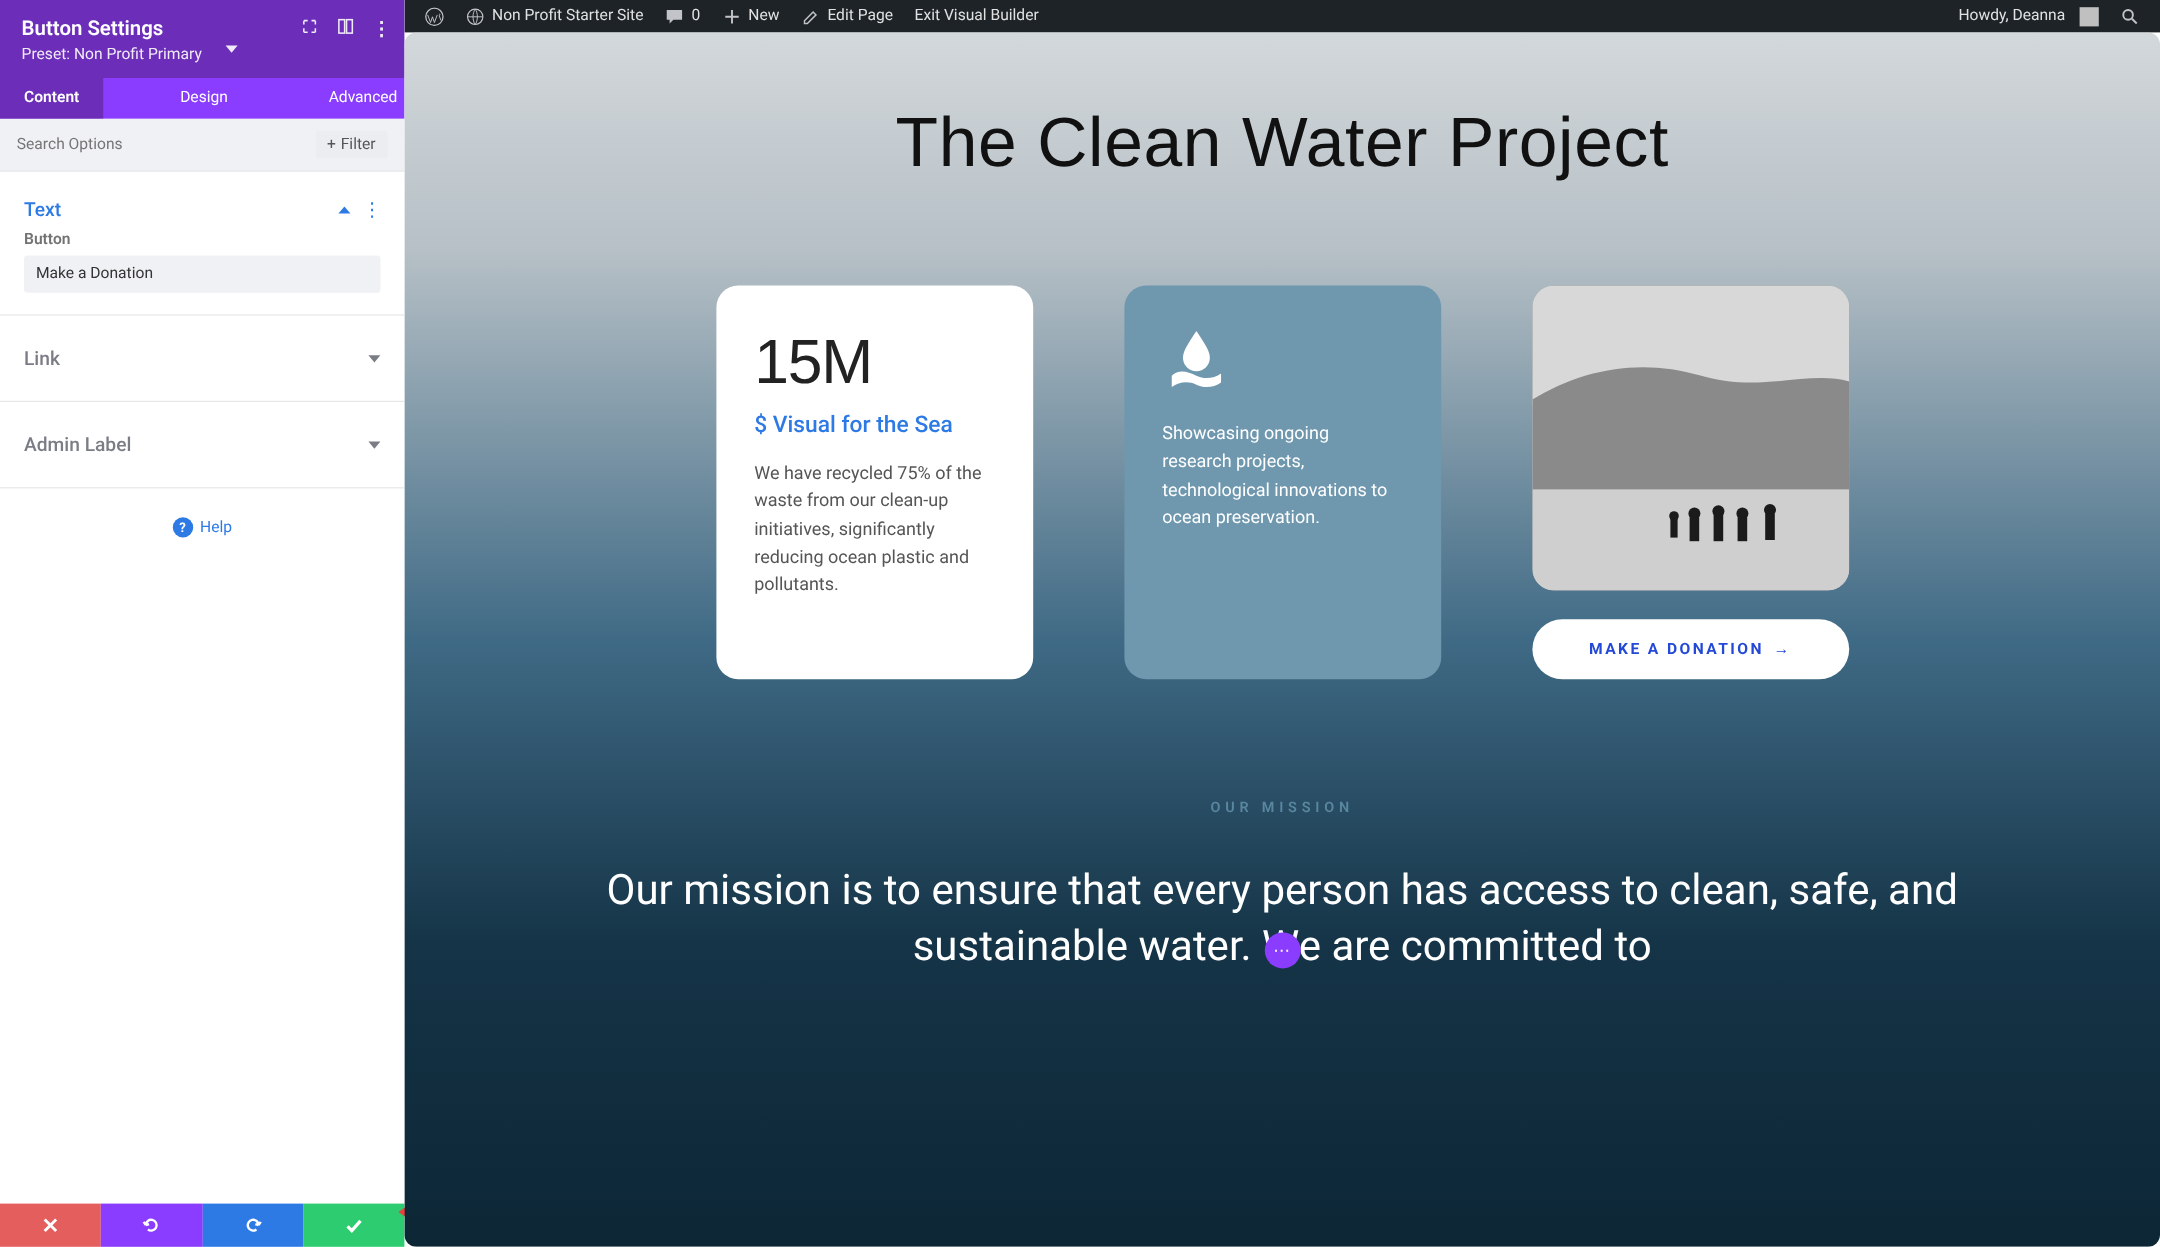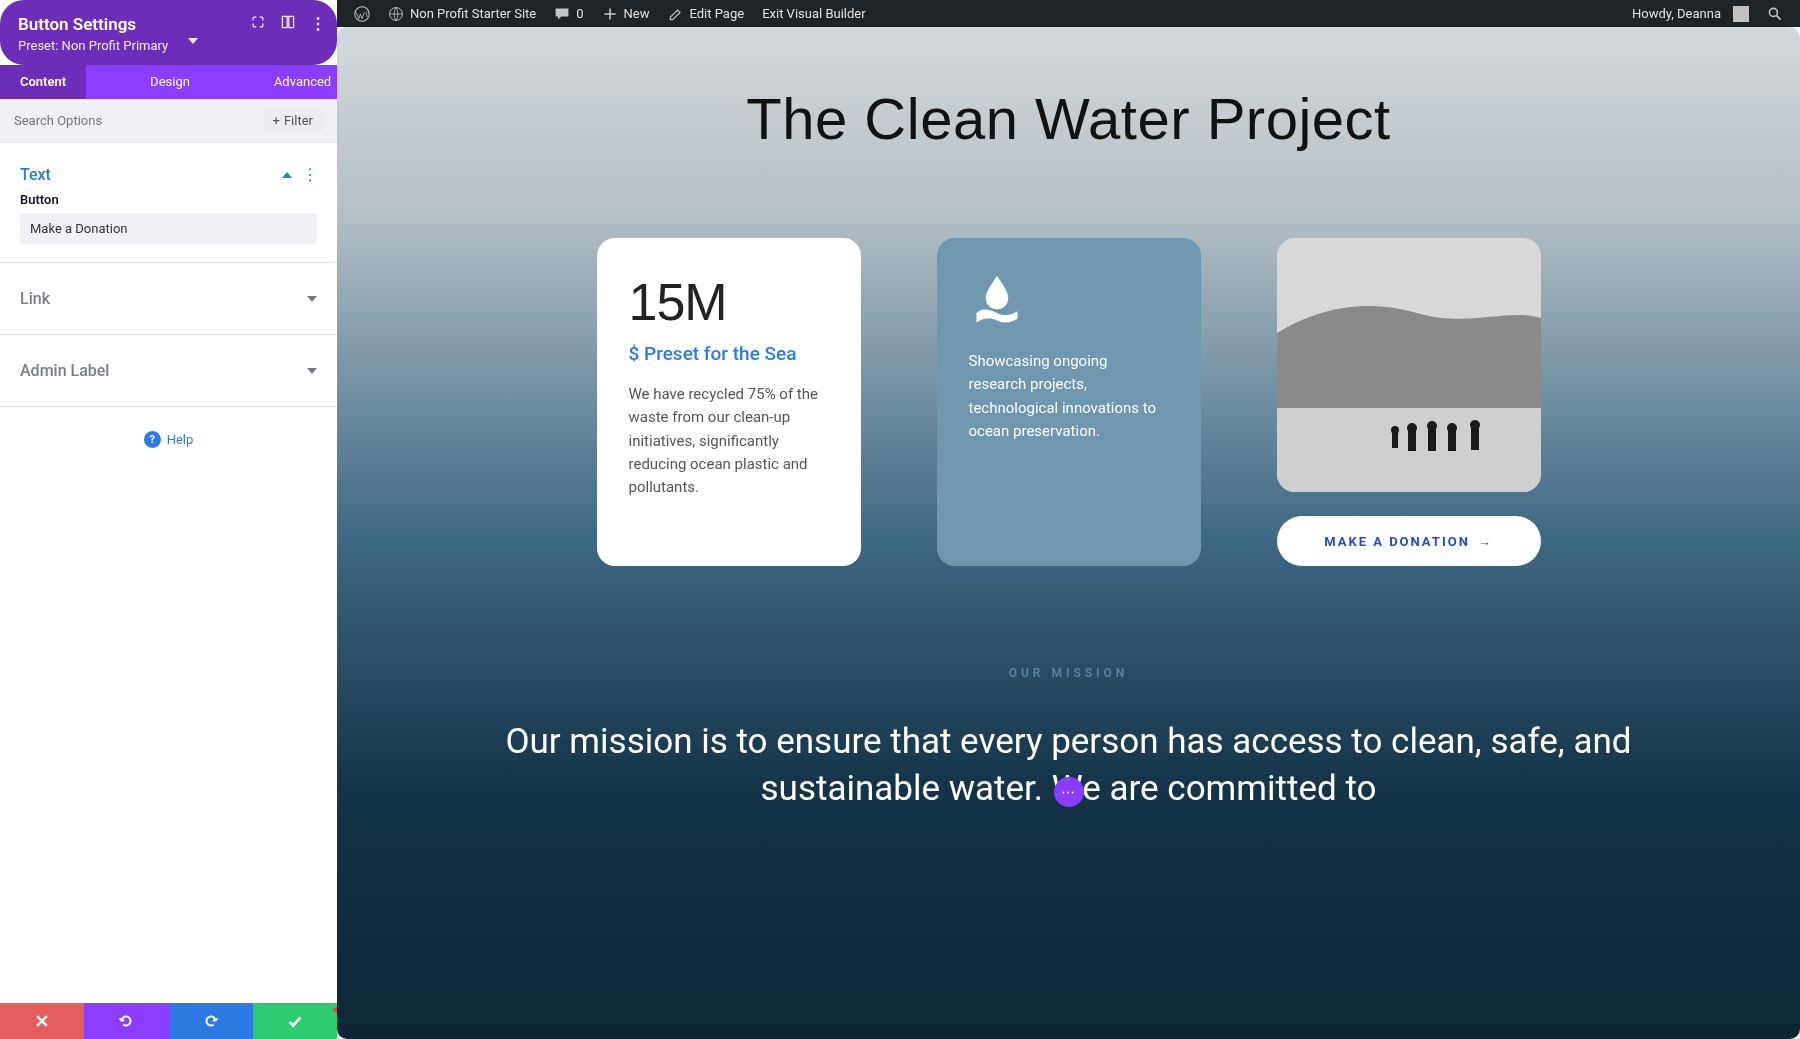--- a/index.html
+++ b/index.html
@@ -9,21 +9,21 @@
 .adminbar { position: absolute; top: 0; left: 337px; right: 0; height: 27px; background: #1d2327; color: #e1e1e1; display: flex; align-items: center; font-size: 13px; }
 .adminbar .ab-left { display: flex; align-items: center; gap: 0; padding-left: 8px; }
 .adminbar .ab-item { display: flex; align-items: center; gap: 6px; padding: 0 9px; height: 27px; cursor: pointer; }
 .adminbar .ab-right { margin-left: auto; display: flex; align-items: center; padding-right: 8px; }
 .adminbar .avatar { width: 16px; height: 16px; background: #c0c0c0; margin-left: 6px; }
 .adminbar svg { width: 16px; height: 16px; fill: #c3c4c7; }
 
 
 .sidebar { position: absolute; top: 0; left: 0; width: 337px; height: 1039px; background: #fff; display: flex; flex-direction: column; }
 
-.sb-header { background: #6c2eb9; color: #fff; padding: 14px 18px 12px; position: relative; border-radius: 24px; }
+.sb-header { background: #6c2eb9; color: #fff; padding: 14px 18px 12px; position: relative; }
 .sb-title { font-size: 17px; font-weight: 600; }
 .sb-preset { font-size: 13px; margin-top: 4px; opacity: .9; display: flex; align-items: flex-start; gap: 20px; }
 .sb-header-icons { position: absolute; top: 14px; right: 12px; display: flex; gap: 14px; }
 .sb-header-icons span { cursor: pointer; opacity: .9; }
 
 .sb-tabs { background: #8b3dff; display: flex; height: 34px; gap: 44px; }
 .sb-tab { flex: 0 0 auto; padding: 0 20px; line-height: 34px; font-size: 13px; color: #fff; cursor: pointer; }
 .sb-tab.active { background: #6c2eb9; font-weight: 600; }
 
 .sb-search { display: flex; align-items: center; padding: 10px 14px; background: #f0f1f5; border-bottom: 1px solid #e6e6e8; }
@@ -32,21 +32,21 @@
 
 .sb-body { flex: 1; overflow-y: auto; padding: 14px 20px 0; }
 .sb-section-head { display: flex; align-items: center; justify-content: space-between; color: #2e7ae5; font-size: 16px; font-weight: 500; padding: 8px 0; cursor: pointer; }
 .sb-section-head .right { display: flex; align-items: center; gap: 10px; color: #2e7ae5; }
 .sb-section-head.muted { color: #7a7d85; }
 .sb-section-head.muted .right { color: #7a7d85; }
 
 .sb-ai-btn { width: 100%; height: 34px; background: #2e7ae5; color: #fff; border: none; border-radius: 4px; font-size: 13px; display: flex; align-items: center; justify-content: center; gap: 8px; cursor: pointer; margin: 6px 0 14px; }
 .sb-ai-btn .ai-badge { background: #fff; color: #2e7ae5; font-size: 10px; font-weight: 700; border-radius: 3px; padding: 1px 4px; }
 
-.sb-field-label { font-size: 13px; font-weight: 600; color: #0f172a; margin-bottom: 6px; }
+.sb-field-label { font-size: 13px; font-weight: 600; color: #737373; margin-bottom: 6px; }
 .sb-input { width: 100%; background: #f0f1f5; border: none; border-radius: 3px; padding: 8px 10px; font-size: 13px; color: #333; outline: none; }
 
 .sb-sep { height: 1px; background: #e6e6e8; margin: 18px -20px; }
 
 .sb-help { text-align: center; color: #2e7ae5; font-size: 13px; margin-top: 24px; display: flex; align-items: center; justify-content: center; gap: 6px; }
 .sb-help .qm { width: 17px; height: 17px; border-radius: 50%; background: #2e7ae5; color: #fff; font-size: 11px; font-weight: 700; display: flex; align-items: center; justify-content: center; }
 
 .sb-footer { height: 36px; display: flex; }
 .sb-fb { flex: 1; display: flex; align-items: center; justify-content: center; cursor: pointer; color: #fff; }
 .sb-fb.cancel  { background: #e55e5e; }
@@ -251,21 +251,21 @@
 </svg>
 
 <div class="canvas">
   <div class="hero">
     <h1>The Clean Water Project</h1>
 
     <div class="cards">
 
       <div class="card white">
         <div class="big">15M</div>
-        <div class="head">$ Preset for the Sea</div>
+        <div class="head">$ Visual for the Sea</div>
         <div class="body">We have recycled 75% of the waste from our clean-up initiatives, significantly reducing ocean plastic and pollutants.</div>
       </div>
 
       <div class="card blue">
         <svg class="drop-icon" viewBox="0 0 60 60" fill="#fff">
           <path d="M30 4 C22 16 18 22 18 28 a12 12 0 0 0 24 0 C42 22 38 16 30 4 Z"></path>
           <path d="M8 44 c6 -6 14 -4 22 0 c8 4 16 2 22 -2 v8 c-6 4 -14 6 -22 2 c-8 -4 -16 -2 -22 2 z"></path>
         </svg>
         <div class="body">Showcasing ongoing research projects, technological innovations to ocean preservation.</div>
       </div>

